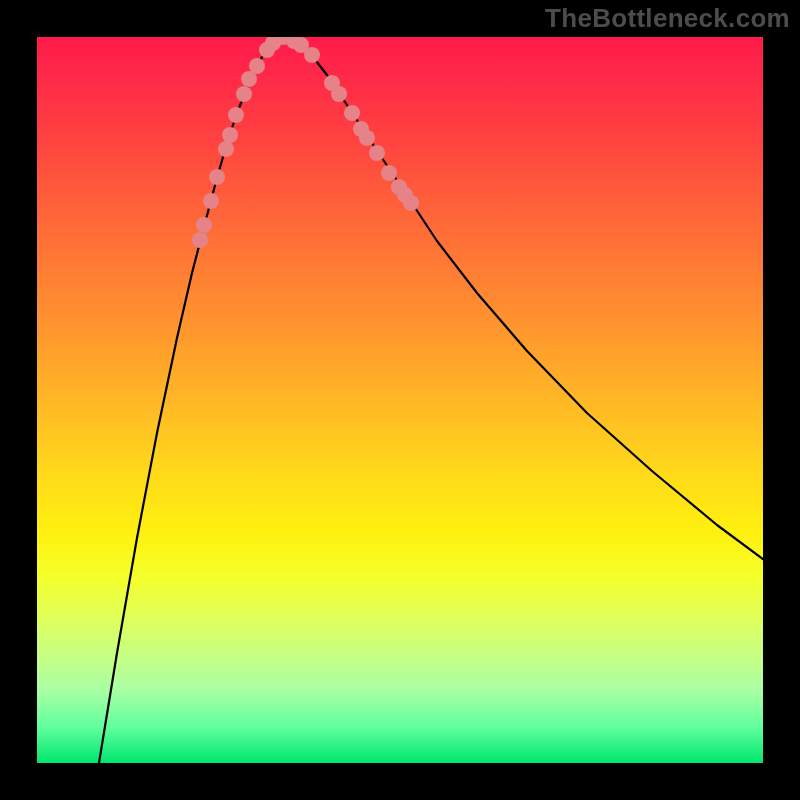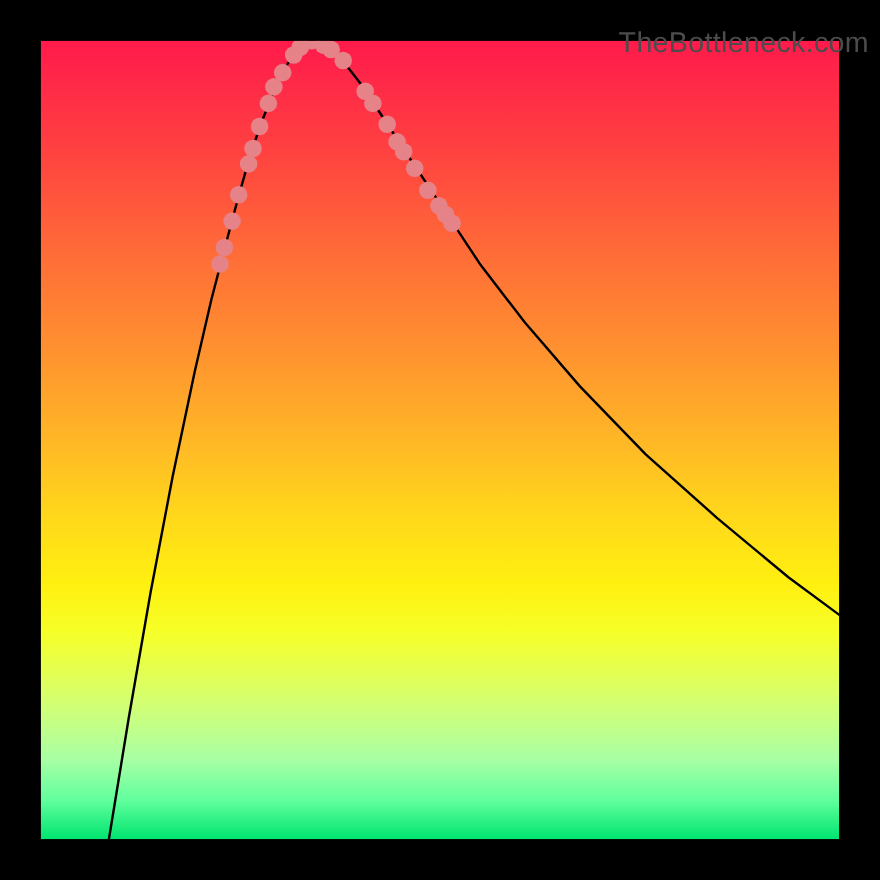--- a/index.html
+++ b/index.html
@@ -50,24 +50,23 @@
       #63ff9e 95%,
       #00e56f 100%
     );
   }
   .watermark {
     position: absolute;
     top: 3px;
     right: 10px;
     color: #4c4c4c;
     font-size: 26px;
-    font-weight: 400;
+    font-weight: 700;
     letter-spacing: 0.3px;
     user-select: none;
-    margin-top: 20px;
   }
   svg.curve {
     position: absolute;
     left: 0;
     top: 0;
     width: 726px;
     height: 726px;
   }
 </style>
 </head>

